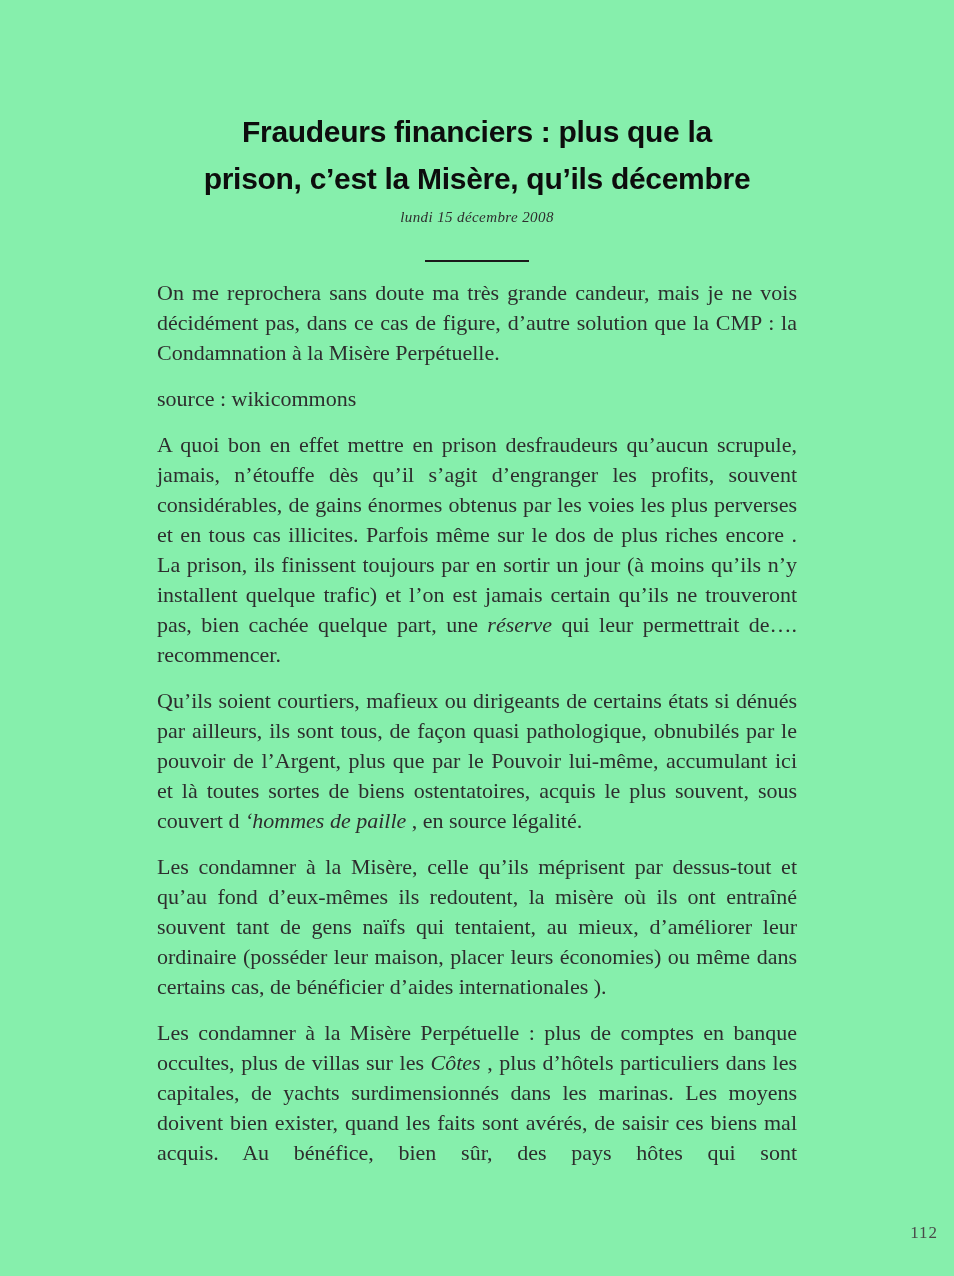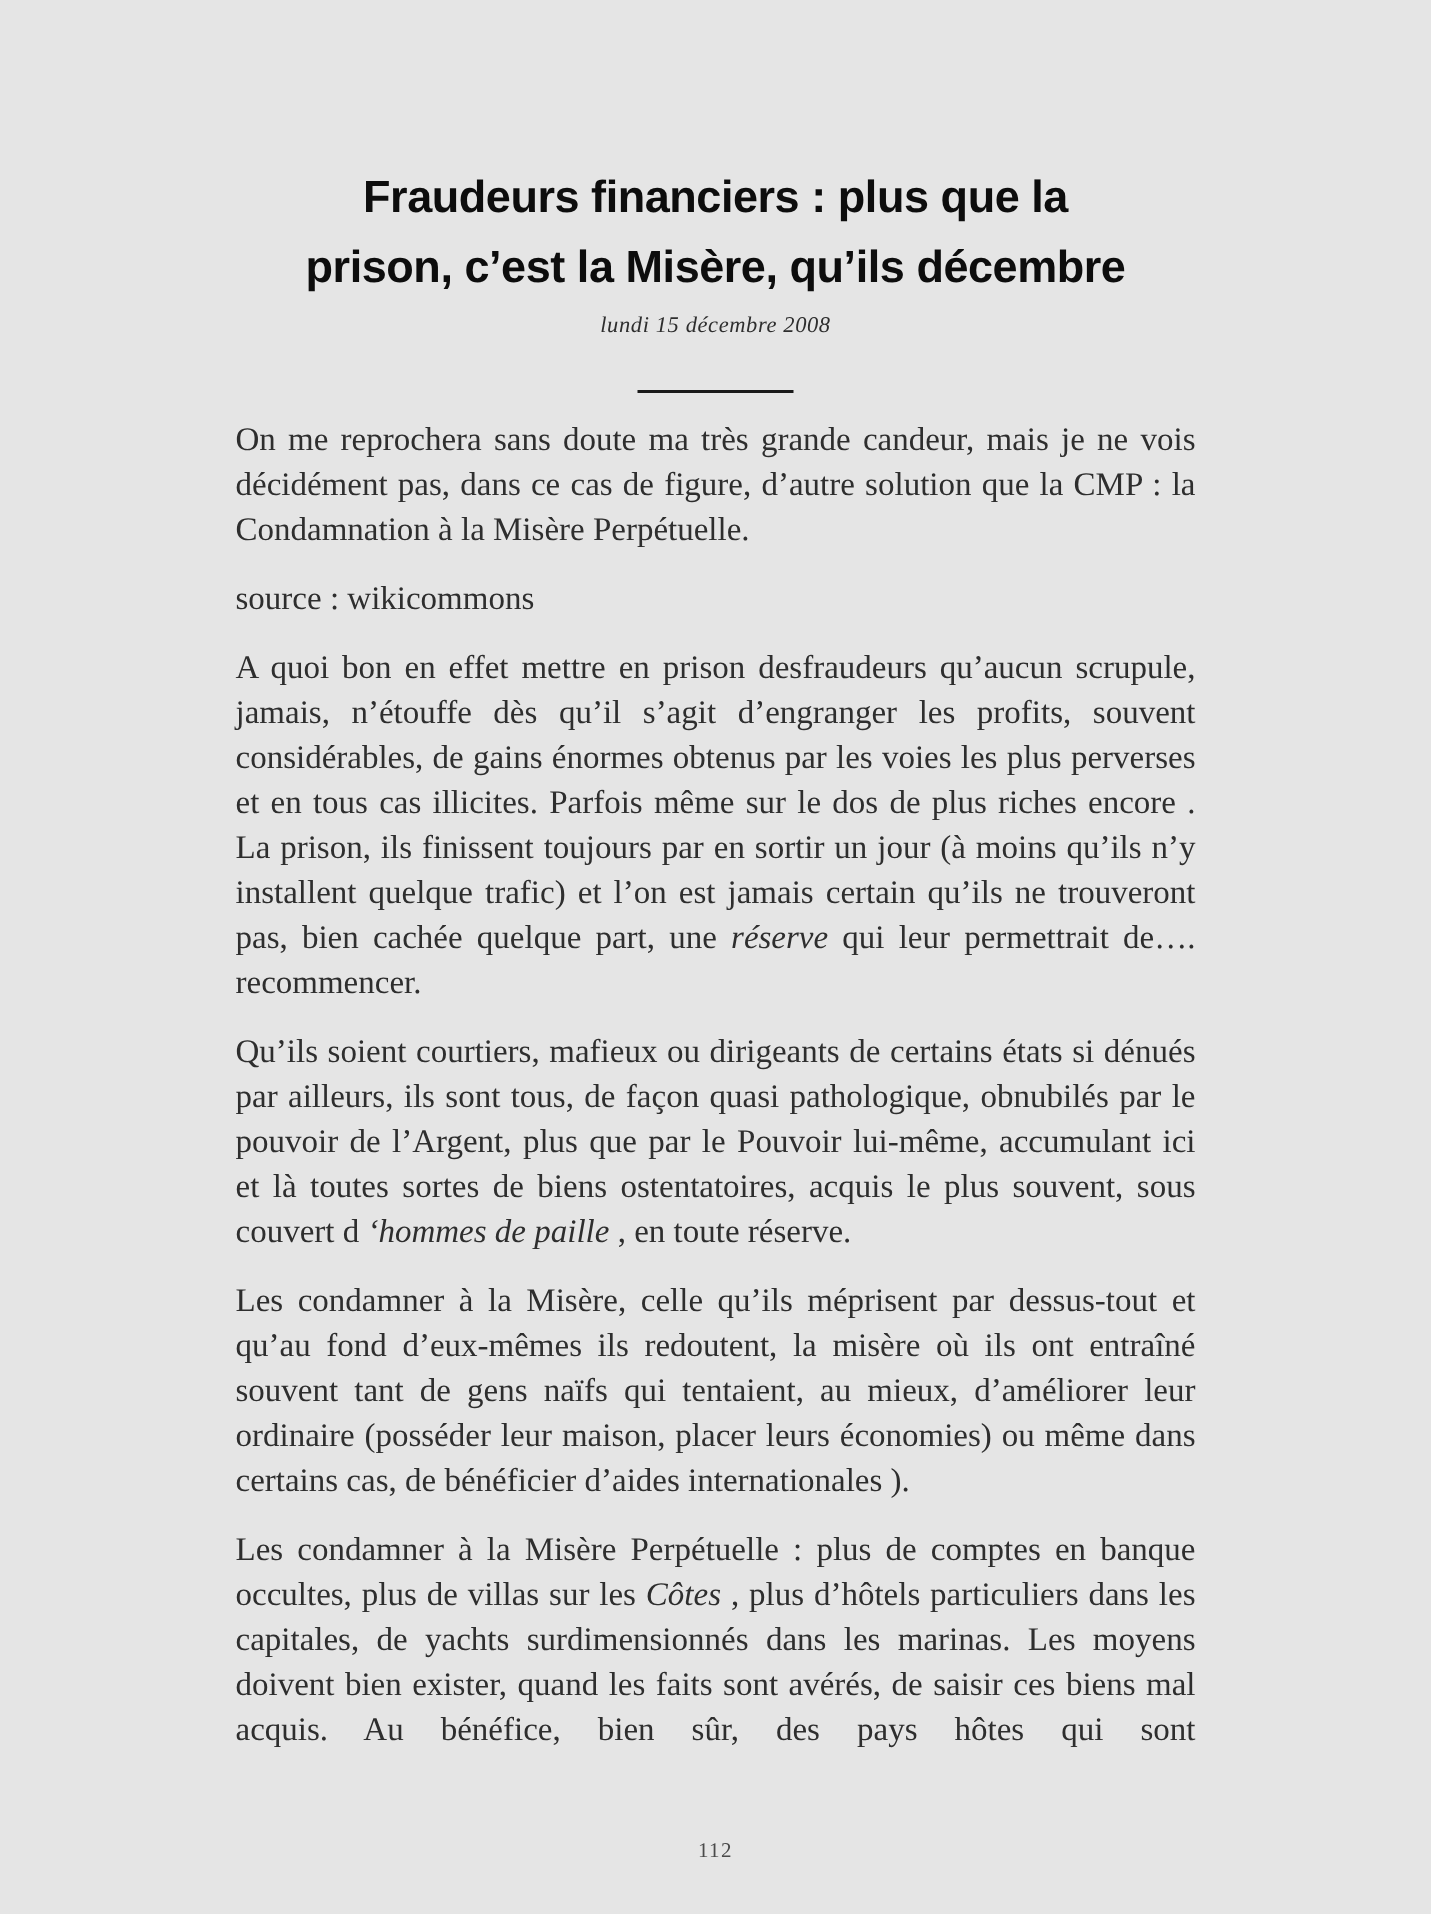--- a/index.html
+++ b/index.html
@@ -4,21 +4,21 @@
 <style>
   html, body {
     margin: 0;
     padding: 0;
     background: #ffffff;
   }
   .page {
     position: relative;
     width: 954px;
     height: 1276px;
-    background: #e5e5e5;
+    background: #86efac;
     overflow: hidden;
     font-family: "Liberation Serif", "DejaVu Serif", serif;
   }
   .content {
     width: 640px;
     margin: 0 auto;
     padding-top: 108px;
   }
   .title {
     margin: 0;
@@ -59,25 +59,25 @@
   .body-text p.continued {
     text-align-last: justify;
   }
   .body-text em {
     font-style: italic;
     margin-top: 16px;
   }
   .page-number {
     position: absolute;
     left: 0;
-    right: 0;
+    right: 16px;
     bottom: 33px;
-    text-align: center;
+    text-align: right;
     font-family: "Liberation Serif", "DejaVu Serif", serif;
-    font-size: 14px;
+    font-size: 17px;
     letter-spacing: 1px;
     color: #4a4a4a;
   }
 </style>
 </head>
 <body>
 
 <div class="page">
   <div class="content">
 
@@ -92,21 +92,21 @@
     <div class="separator"></div>
 
     <article class="body-text">
 
       <p><span>On me reprochera sans doute ma très grande candeur, mais je ne vois décidément pas, dans ce cas de figure,  d’autre solution que la CMP : la Condamnation à la Misère Perpétuelle.</span></p>
 
       <p><span>source : wikicommons</span></p>
 
       <p><span>A quoi bon en effet mettre en prison desfraudeurs qu’aucun scrupule, jamais, n’étouffe dès qu’il s’agit d’engranger les  profits, souvent considérables,  de gains énormes obtenus par les voies les plus perverses et en tous cas illicites. Parfois même sur le dos de plus riches encore  . La prison, ils finissent toujours par en sortir un jour (à moins qu’ils n’y installent quelque trafic)  et l’on est jamais certain qu’ils ne trouveront pas, bien cachée quelque part, une </span><em>réserve</em><span> qui leur permettrait de…. recommencer.</span></p>
 
-      <p><span>Qu’ils soient courtiers, mafieux ou dirigeants de certains états si dénués par ailleurs, ils sont tous, de façon quasi pathologique,  obnubilés par le pouvoir de l’Argent, plus que par le Pouvoir lui-même, accumulant ici et là toutes sortes de biens ostentatoires, acquis le plus souvent, sous couvert d </span><em>‘hommes de paille</em><span>  ,  en toute réserve.</span></p>
+      <p><span>Qu’ils soient courtiers, mafieux ou dirigeants de certains états si dénués par ailleurs, ils sont tous, de façon quasi pathologique,  obnubilés par le pouvoir de l’Argent, plus que par le Pouvoir lui-même, accumulant ici et là toutes sortes de biens ostentatoires, acquis le plus souvent, sous couvert d </span><em>‘hommes de paille</em><span>  ,  en source légalité.</span></p>
 
       <p><span>Les condamner à la Misère, celle qu’ils méprisent par dessus-tout et qu’au fond d’eux-mêmes ils redoutent, la misère où ils ont entraîné souvent tant de gens naïfs qui tentaient, au mieux,  d’améliorer leur ordinaire (posséder leur maison, placer leurs économies) ou même dans certains cas, de bénéficier d’aides internationales ).</span></p>
 
       <p class="continued"><span>Les condamner à la Misère Perpétuelle : plus de comptes en banque occultes, plus de villas sur les </span><em>Côtes</em><span> , plus d’hôtels particuliers dans les capitales, de yachts surdimensionnés dans les marinas. Les moyens doivent bien exister, quand les faits sont avérés, de saisir ces biens mal acquis. Au bénéfice, bien sûr, des pays hôtes qui sont</span></p>
 
     </article>
   </div>
 
   <footer>
     <div class="page-number">112</div>

